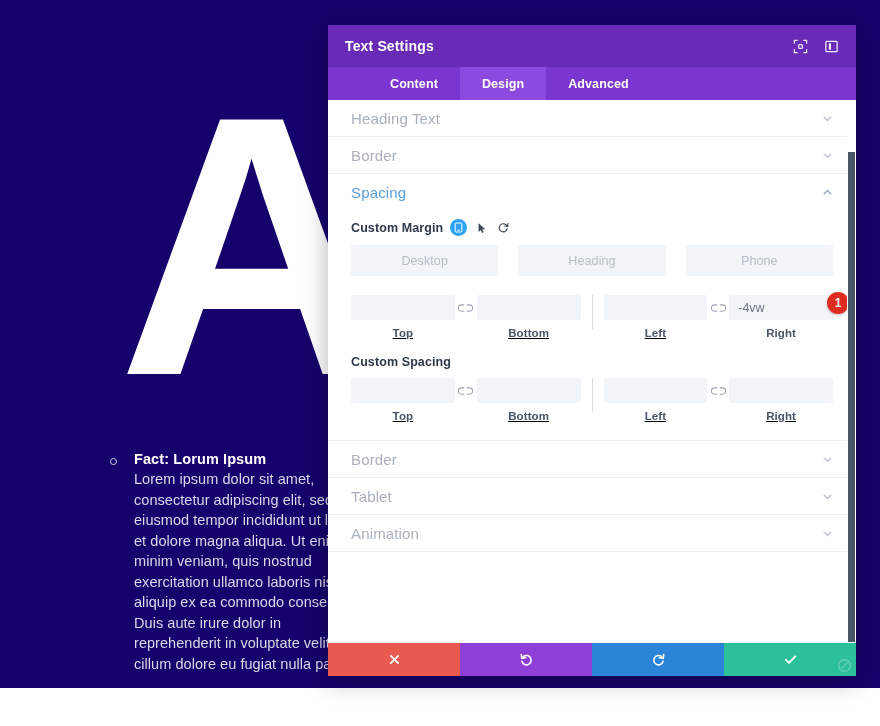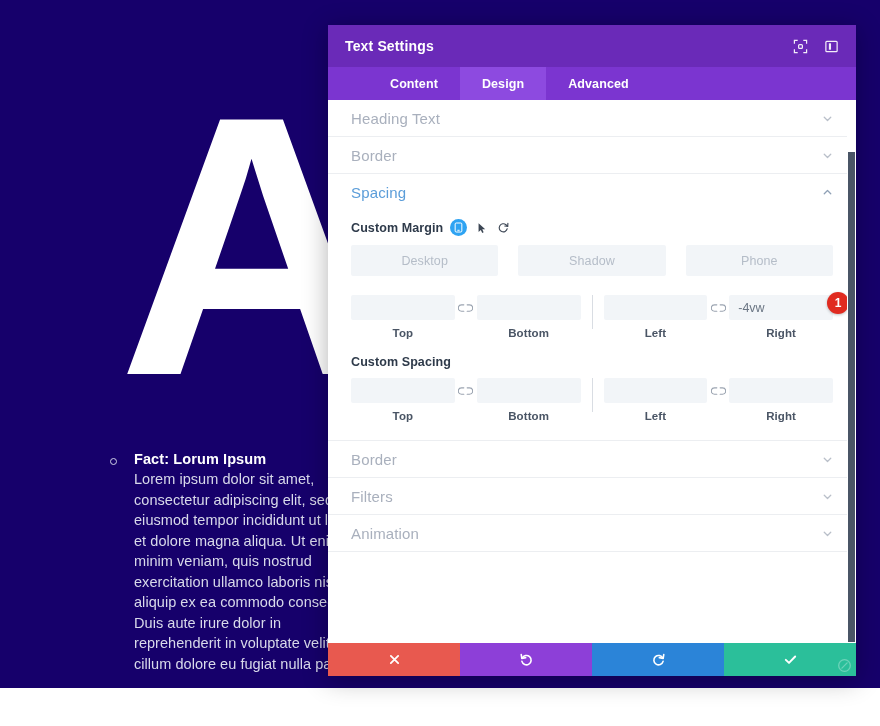--- a/index.html
+++ b/index.html
@@ -178,21 +178,21 @@
   .quad-half {
     flex: 1 1 0;
     display: flex; align-items: flex-start;
   }
   .quad-divider {
     width: 1px; align-self: stretch;
     background: #d9dde3;
     margin: 0 11px;
     height: 34px;
   }
-  .qfield { flex: 1 1 0; }
+  .qfield { flex: 1 1 0; text-decoration: underline; }
   .qinput {
     height: 25px;
     background: #f2f5f8;
     border: none; border-radius: 2px;
     width: 100%;
     font-family: "Liberation Sans", sans-serif;
     font-size: 12.5px;
     color: #6b7684;
     padding: 0 9px;
     outline: none;
@@ -348,21 +348,21 @@
             <span class="ic-plain">
               <svg width="13" height="13" viewBox="0 0 16 16" fill="none" stroke="currentColor" stroke-width="1.4" stroke-linecap="round">
                 <path d="M12.6 9.5A5 5 0 1 1 11 4.6L13 6.4"></path>
                 <path d="M13.4 2.8L13.2 6.6L9.6 6.2"></path>
               </svg>
             </span>
           </div>
 
           <div class="device-tabs">
             <div class="device-tab">Desktop</div>
-            <div class="device-tab">Shadow</div>
+            <div class="device-tab">Heading</div>
             <div class="device-tab">Phone</div>
           </div>
 
           <div class="quad-row">
             <div class="quad-half">
               <div class="qfield">
                 <input class="qinput" value="" style="">
                 <div class="qcaption">Top</div>
               </div>
               <div class="linkicon">
@@ -443,21 +443,21 @@
           <span class="label">Border</span>
           <span class="chev">
             <svg width="13" height="13" viewBox="0 0 16 16" fill="none" stroke="currentColor" stroke-width="1.6" stroke-linecap="round" stroke-linejoin="round">
                 <path d="M4 6.5L8 10.5L12 6.5"></path>
               </svg>
           </span>
         </div>
 
 
         <div class="accordion-row">
-          <span class="label">Filters</span>
+          <span class="label">Tablet</span>
           <span class="chev">
             <svg width="13" height="13" viewBox="0 0 16 16" fill="none" stroke="currentColor" stroke-width="1.6" stroke-linecap="round" stroke-linejoin="round">
                 <path d="M4 6.5L8 10.5L12 6.5"></path>
               </svg>
           </span>
         </div>
 
         <div class="accordion-row">
           <span class="label">Animation</span>
           <span class="chev">

